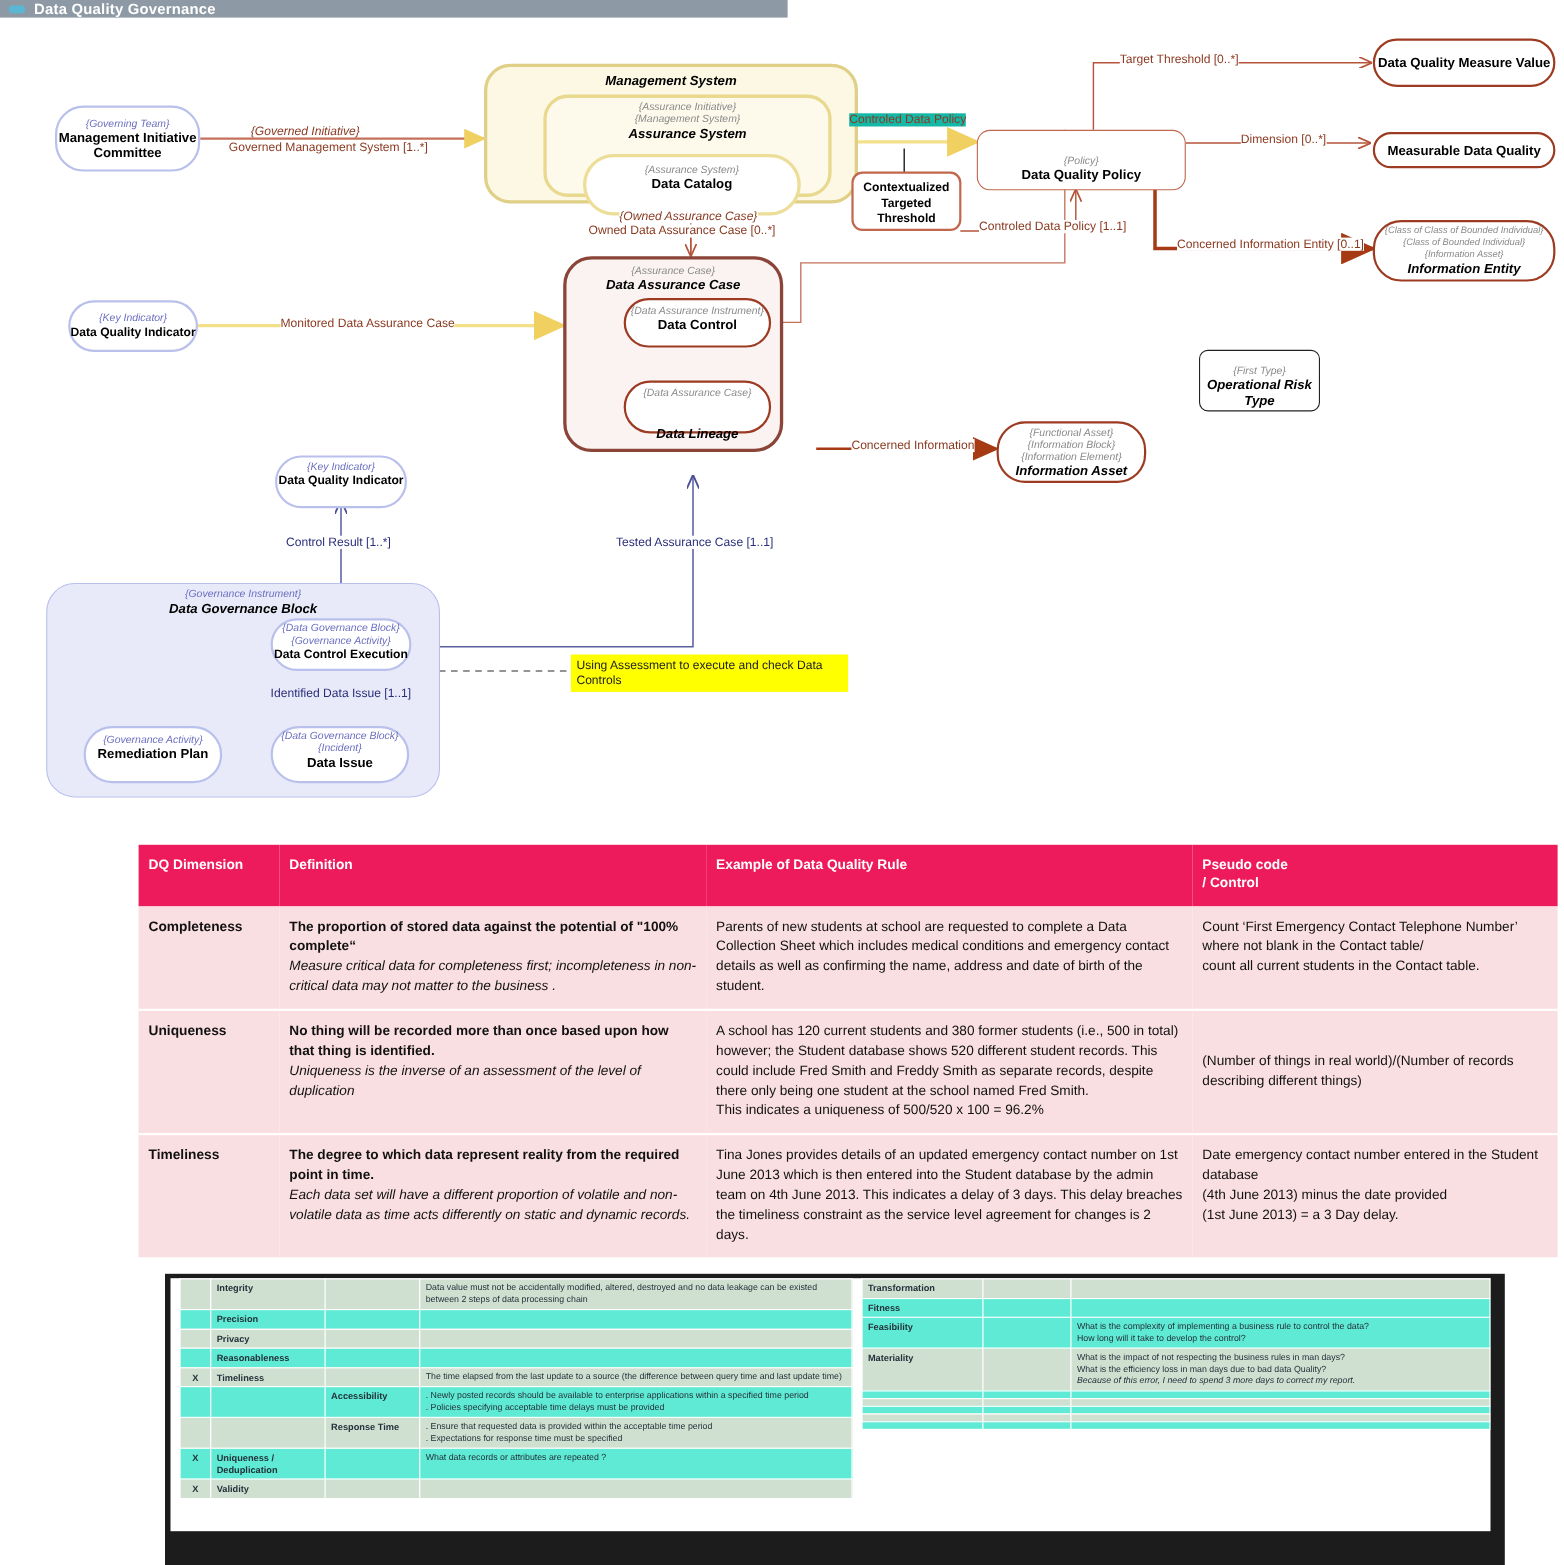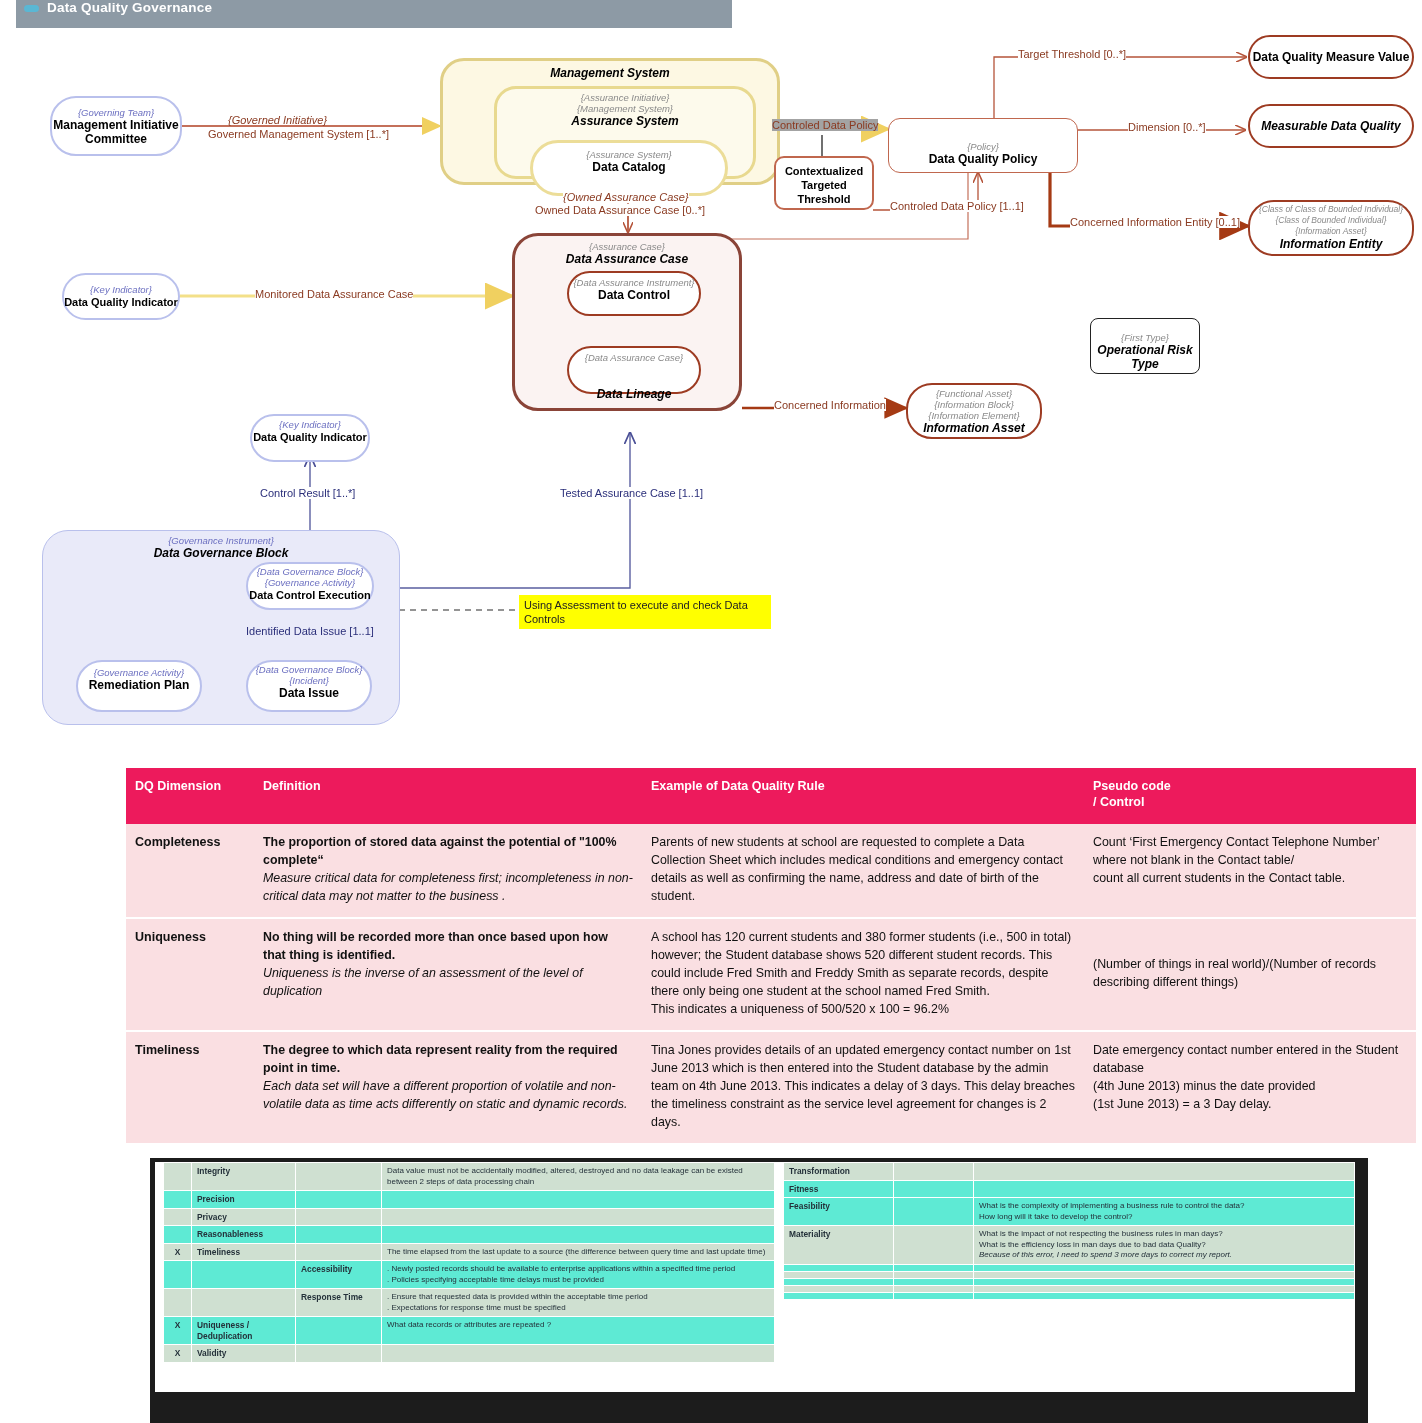--- a/index.html
+++ b/index.html
@@ -1,20 +1,20 @@
 <!DOCTYPE html>
 <html><head>
 <meta charset="utf-8">
 <style>
   html,body{margin:0;padding:0;background:#ffffff;}
   body{width:1422px;height:1423px;position:relative;font-family:"Liberation Sans",sans-serif;overflow:hidden;}
 
   
   #diagram-window{position:absolute;left:0;top:0;width:716px;height:795px;}
-  #diagram-titlebar{position:absolute;left:0;top:0;width:716px;height:28px;background:#8d9aa5;display:flex;align-items:flex-start;margin-left:16px;}
+  #diagram-titlebar{position:absolute;left:0;top:0;width:716px;height:16px;background:#8d9aa5;display:flex;align-items:flex-end;}
   #diagram-titlebar .tb-icon{width:16px;height:16px;margin-left:8px;margin-right:7px;position:relative;}
   #diagram-titlebar .tb-icon:before{content:"";position:absolute;left:0;top:5px;width:15px;height:7px;border-radius:5px;background:#5ab7d4;}
   #diagram-title{color:#ffffff;font-size:13.5px;font-weight:bold;letter-spacing:.2px;}
   #diagram-canvas{position:absolute;left:0;top:28px;width:1422px;height:767px;background:#ffffff;}
   #canvas-border{position:absolute;left:8px;top:36px;width:1404px;height:755px;border:1px solid #b9c3cb;box-sizing:border-box;background:#fff;z-index:0;}
 
   .node{position:absolute;box-sizing:border-box;display:flex;flex-direction:column;align-items:center;justify-content:center;text-align:center;z-index:5;}
   .stereo{font-style:italic;font-size:9.5px;line-height:11px;color:#8a8a8a;}
   .stereo.blue{color:#6b6fc0;}
   .nname{font-size:12px;font-weight:bold;color:#000;line-height:14px;}
@@ -148,21 +148,21 @@
   <div class="node yellow-inner" style="left:530px;top:112px;width:198px;height:56px;justify-content:flex-start;padding-top:6px;">
     <div class="stereo">{Assurance System}</div>
     <div class="nname">Data Catalog</div>
   </div>
 
   <div class="node blue-node" style="left:62px;top:245px;width:118px;height:47px;">
     <div class="stereo blue">{Key Indicator}</div>
     <div class="nname" style="font-size:11px;">Data Quality Indicator</div>
   </div>
 
-  <div class="node brown-group" style="left:512px;top:205px;width:230px;height:178px;justify-content:flex-start;padding-top:5px;">
+  <div class="node brown-group" style="left:512px;top:205px;width:200px;height:178px;justify-content:flex-start;padding-top:5px;">
     <div class="stereo">{Assurance Case}</div>
     <div class="nname it">Data Assurance Case</div>
   </div>
   <div class="node brown-node" style="left:567px;top:243px;width:134px;height:45px;justify-content:flex-start;padding-top:4px;">
     <div class="stereo">{Data Assurance Instrument}</div>
     <div class="nname">Data Control</div>
   </div>
   <div class="node brown-node" style="left:567px;top:318px;width:134px;height:48px;justify-content:flex-start;padding-top:4px;gap:24px;">
     <div class="stereo">{Data Assurance Case}</div>
     <div class="nname it">Data Lineage</div>
@@ -175,21 +175,21 @@
 
   <div class="node dq-policy" style="left:888px;top:90px;width:190px;height:55px;justify-content:flex-end;padding-bottom:6px;">
     <div class="stereo">{Policy}</div>
     <div class="nname">Data Quality Policy</div>
   </div>
   <div class="prop-tag" style="left:943px;top:91px;">Property</div>
 
   <div class="node brown-node" style="left:1248px;top:7px;width:166px;height:44px;">
     <div class="nname">Data Quality Measure Value</div>
   </div>
-  <div class="node brown-node" style="left:1248px;top:76px;width:166px;height:44px;font-style:italic;">
+  <div class="node brown-node" style="left:1248px;top:92px;width:166px;height:33px;">
     <div class="nname">Measurable Data Quality</div>
   </div>
   <div class="node brown-node" style="left:1248px;top:172px;width:166px;height:56px;justify-content:flex-start;padding-top:2px;">
     <div class="stereo" style="font-size:8.5px;">{Class of Class of Bounded Individual}</div>
     <div class="stereo" style="font-size:8.5px;">{Class of Bounded Individual}</div>
     <div class="stereo" style="font-size:8.5px;">{Information Asset}</div>
     <div class="nname it">Information Entity</div>
   </div>
 
   <div class="node brown-node" style="left:906px;top:355px;width:136px;height:56px;justify-content:flex-start;padding-top:3px;">
@@ -223,21 +223,21 @@
     <div class="nname">Remediation Plan</div>
   </div>
   <div class="node blue-node" style="left:246px;top:632px;width:126px;height:52px;justify-content:flex-start;padding-top:2px;">
     <div class="stereo blue">{Data Governance Block}</div>
     <div class="stereo blue">{Incident}</div>
     <div class="nname">Data Issue</div>
   </div>
 
   <div class="edge-label ital" style="left:228px;top:86px;">{Governed Initiative}</div>
   <div class="edge-label" style="left:208px;top:100px;">Governed Management System [1..*]</div>
-  <div class="edge-label" style="left:772px;top:91px;background:#a3a3a3;">Controled Data Policy</div>
+  <div class="edge-label" style="left:772px;top:75px;background:#14b8a6;">Controled Data Policy</div>
   <div class="edge-label" style="left:1018px;top:20px;background:#fff;">Target Threshold [0..*]</div>
   <div class="edge-label" style="left:1128px;top:93px;background:#fff;">Dimension [0..*]</div>
   <div class="edge-label" style="left:1070px;top:188px;background:#fff;">Concerned Information Entity [0..1]</div>
   <div class="edge-label" style="left:890px;top:172px;background:#fff;">Controled Data Policy [1..1]</div>
   <div class="edge-label ital" style="left:563px;top:163px;background:#fff;">{Owned Assurance Case}</div>
   <div class="edge-label" style="left:535px;top:176px;background:#fff;">Owned Data Assurance Case [0..*]</div>
   <div class="edge-label" style="left:255px;top:260px;background:#fff;">Monitored Data Assurance Case</div>
   <div class="edge-label" style="left:774px;top:371px;background:#fff;">Concerned Information</div>
   <div class="edge-label blue" style="left:560px;top:459px;background:#fff;">Tested Assurance Case [1..1]</div>
   <div class="edge-label blue" style="left:260px;top:459px;background:#fff;">Control Result [1..*]</div>

